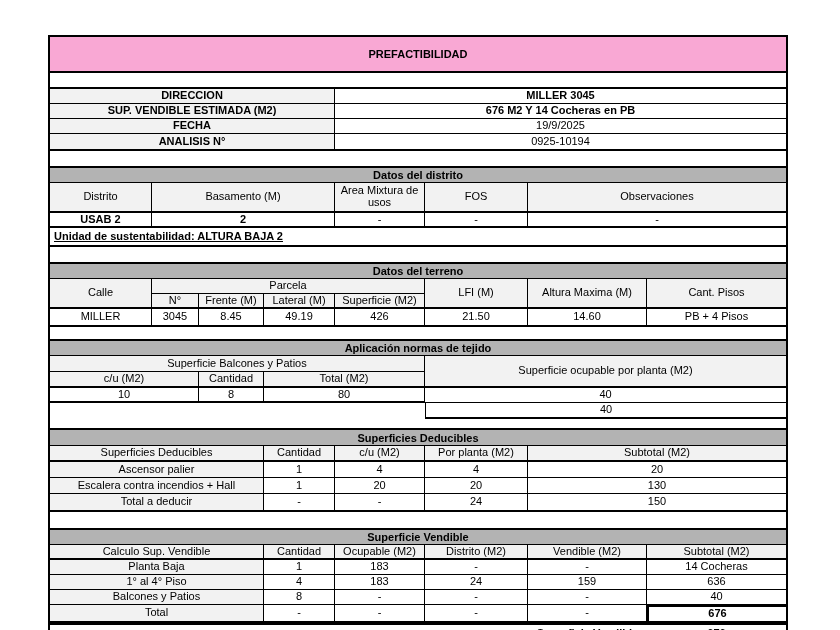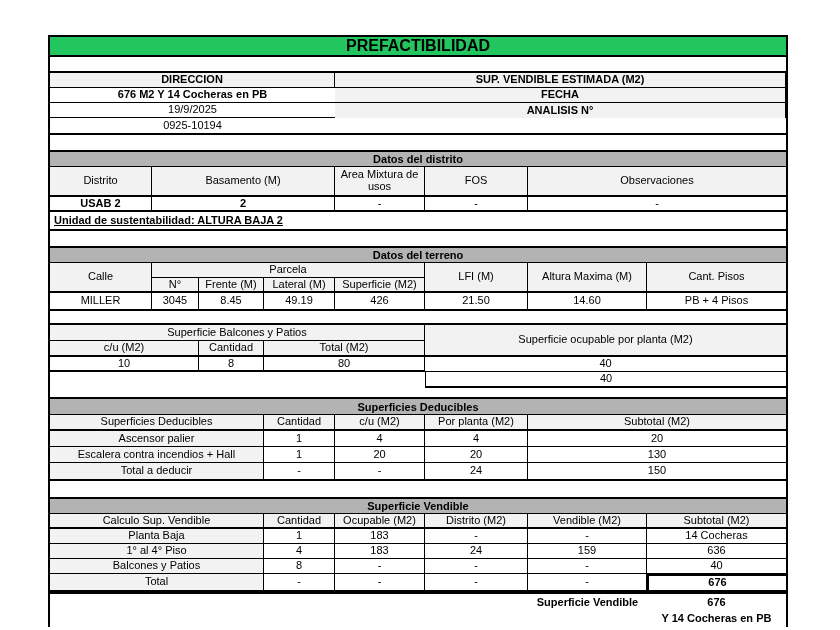--- a/index.html
+++ b/index.html
@@ -27,39 +27,40 @@
 
   .c { border-right:1px solid #000; border-bottom:1px solid #000;
     display:flex; align-items:center; justify-content:center;
     font-size:11px; line-height:1.05; text-align:center; background:#fff; overflow:hidden; }
   .nr { border-right:none; }      
   .nb { border-bottom:none; }     
   .hd { background:#f2f2f2; }     
   .b  { font-weight:bold; }
   .h15{height:15px}.h16{height:16px}.h17{height:17px}.h30{height:30px}
   .bb2{border-bottom:2px solid #000;}
-  .title-row { height:18px; background:#22c55e; display:flex; align-items:center;
-    justify-content:center; font-size:16px; font-weight:bold; }
+  .title-row { height:34px; background:#f9a8d4; display:flex; align-items:center;
+    justify-content:center; font-size:11px; font-weight:bold; }
   .note { justify-content:flex-start; padding-left:4px; text-align:left;text-decoration:underline; }
   .plain { border:none; background:#fff; }
   .thickL { border-left:2px solid #000; }
   .thickT { border-top:2px solid #000; }
 </style>
 </head>
 <body>
 
 <div class="sheet">
 
   <div class="box">
     <div class="title-row">PREFACTIBILIDAD</div>
   </div>
   <div class="gap g14"></div>
 
   <div class="box grid info">
     <div class="c h15 hd b">DIRECCION</div>
+    <div class="c h15 nr b">MILLER 3045</div>
     <div class="c h15 hd b">SUP. VENDIBLE ESTIMADA (M2)</div>
     <div class="c h15 nr b">676 M2 Y 14 Cocheras en PB</div>
     <div class="c h15 hd b">FECHA</div>
     <div class="c h15 nr">19/9/2025</div>
     <div class="c h15 hd b nb">ANALISIS N°</div>
     <div class="c h15 nr nb">0925-10194</div>
   </div>
   <div class="gap g15"></div>
 
   <div class="box">
@@ -98,20 +99,21 @@
       <div class="c h16 nb">49.19</div>
       <div class="c h16 nb">426</div>
       <div class="c h16 nb">21.50</div>
       <div class="c h16 nb">14.60</div>
       <div class="c h16 nr nb">PB + 4 Pisos</div>
     </div>
   </div>
   <div class="gap g12"></div>
 
   <div class="box no-bottom">
+    <div class="bar">Aplicación normas de tejido</div>
     <div class="grid tej">
       <div class="c h16 hd" style="grid-column:1/4">Superficie Balcones y Patios</div>
       <div class="c hd nr bb2" style="grid-column:4;grid-row:1/3">Superficie ocupable por planta (M2)</div>
       <div class="c h16 hd bb2" style="grid-row:2">c/u (M2)</div>
       <div class="c h16 hd bb2" style="grid-row:2">Cantidad</div>
       <div class="c h16 hd bb2" style="grid-row:2">Total (M2)</div>
       <div class="c h15 bb2">10</div>
       <div class="c h15 bb2">8</div>
       <div class="c h15 bb2">80</div>
       <div class="c h15 nr">40</div>

